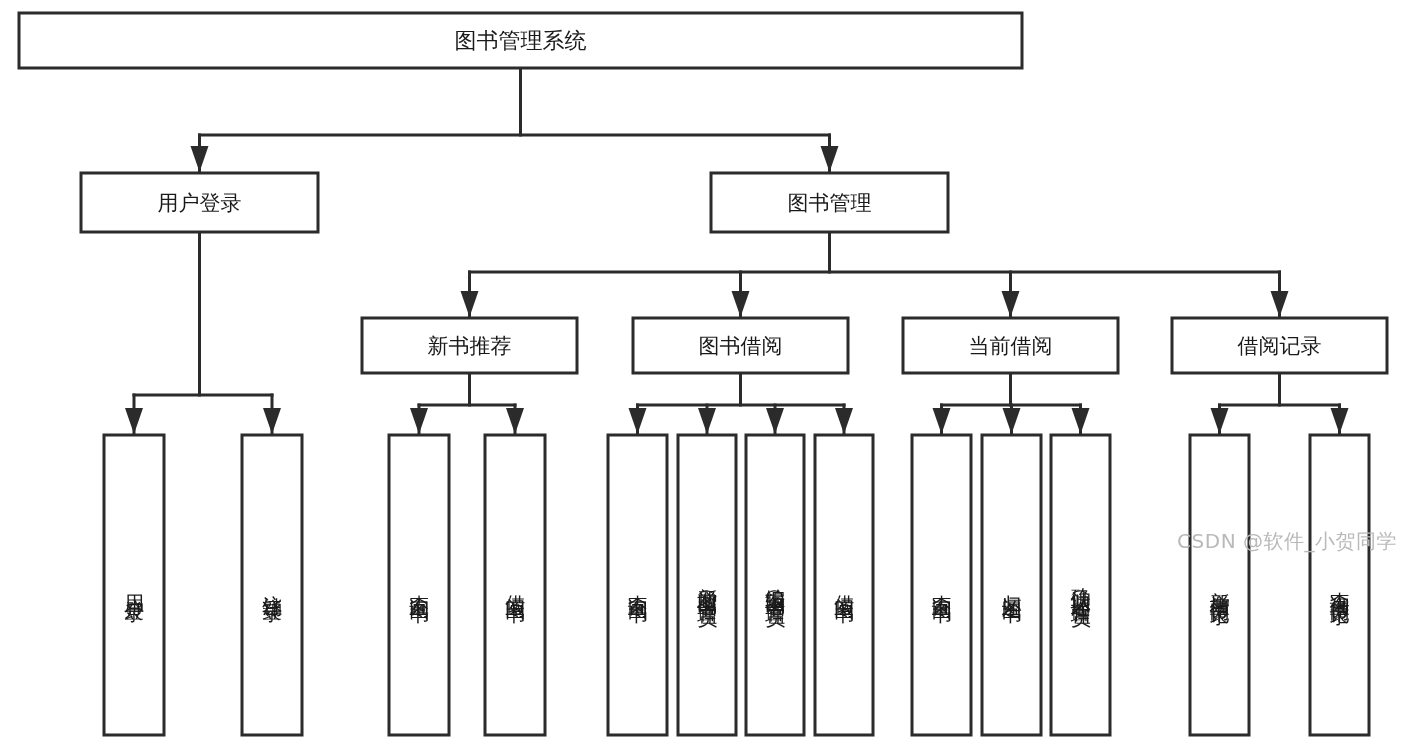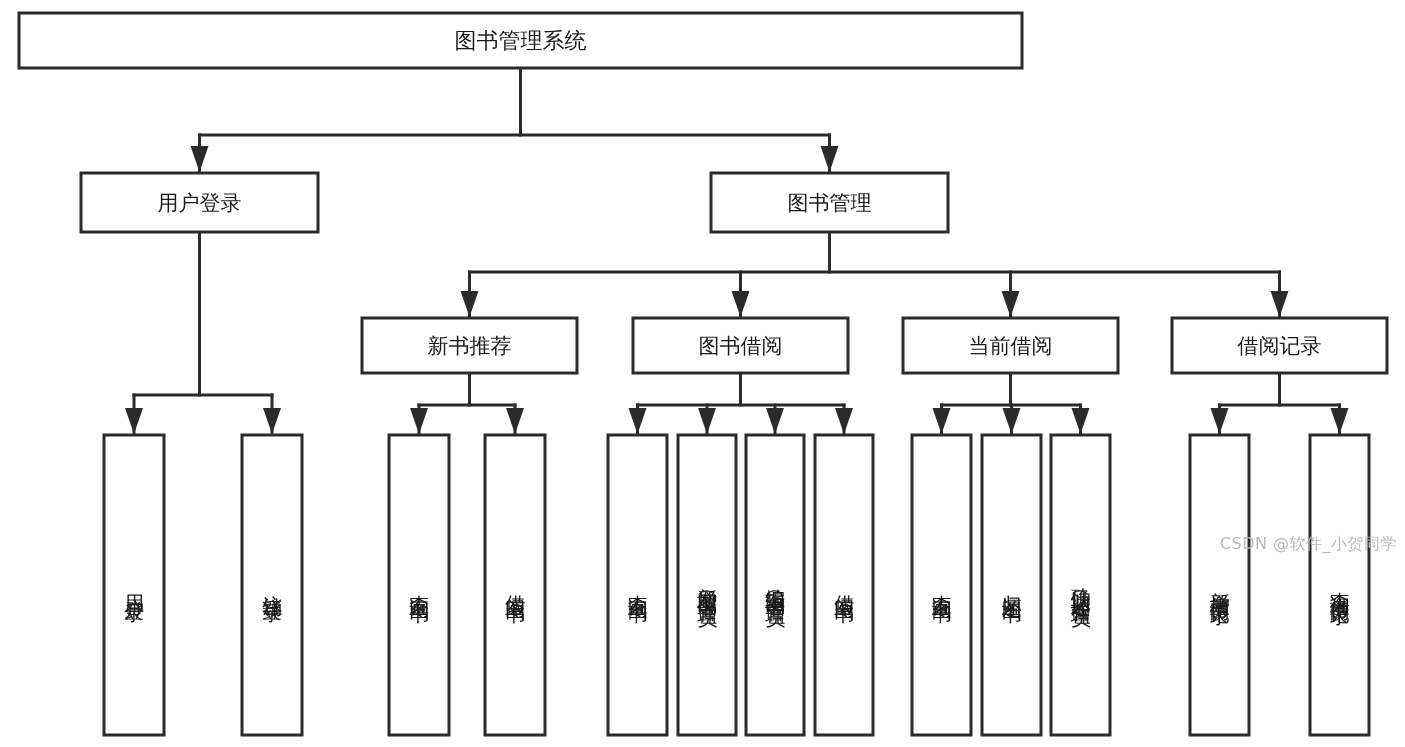--- a/index.html
+++ b/index.html
@@ -11,21 +11,21 @@
   .conn{stroke:#2b2b2b;stroke-width:3;fill:none;stroke-linecap:square;}
   .arrow-head{fill:#2b2b2b;stroke:none;}
   .node-label{font-family:"DejaVu Sans","Liberation Sans",sans-serif;
       fill:#1a1a1a;font-size:21px;text-anchor:middle;dominant-baseline:middle;}
   .node-label.root{font-size:22px;}
   .leaf-label-wrap{position:absolute;display:flex;align-items:center;justify-content:center;
       writing-mode:vertical-rl;text-orientation:upright;
       font-family:"DejaVu Sans","Liberation Sans",sans-serif;
       font-size:20px;color:#1a1a1a;line-height:1.08;letter-spacing:3px;
       white-space:nowrap;pointer-events:none;}
-  .watermark{position:absolute;right:8px;bottom:6px;font-size:16px;color:#b9b9b9;
+  .watermark{position:absolute;right:8px;bottom:6px;font-size:20px;color:#b9b9b9;
       font-family:"DejaVu Sans","Liberation Sans",sans-serif;letter-spacing:0.5px;}
 </style>
 </head>
 <body>
 
 <div id="stage">
 
   <svg id="diagram" viewBox="0 0 1405 747">
     <g id="connectors">
         <line x1="520.5" y1="68" x2="520.5" y2="135" class="conn"></line>

